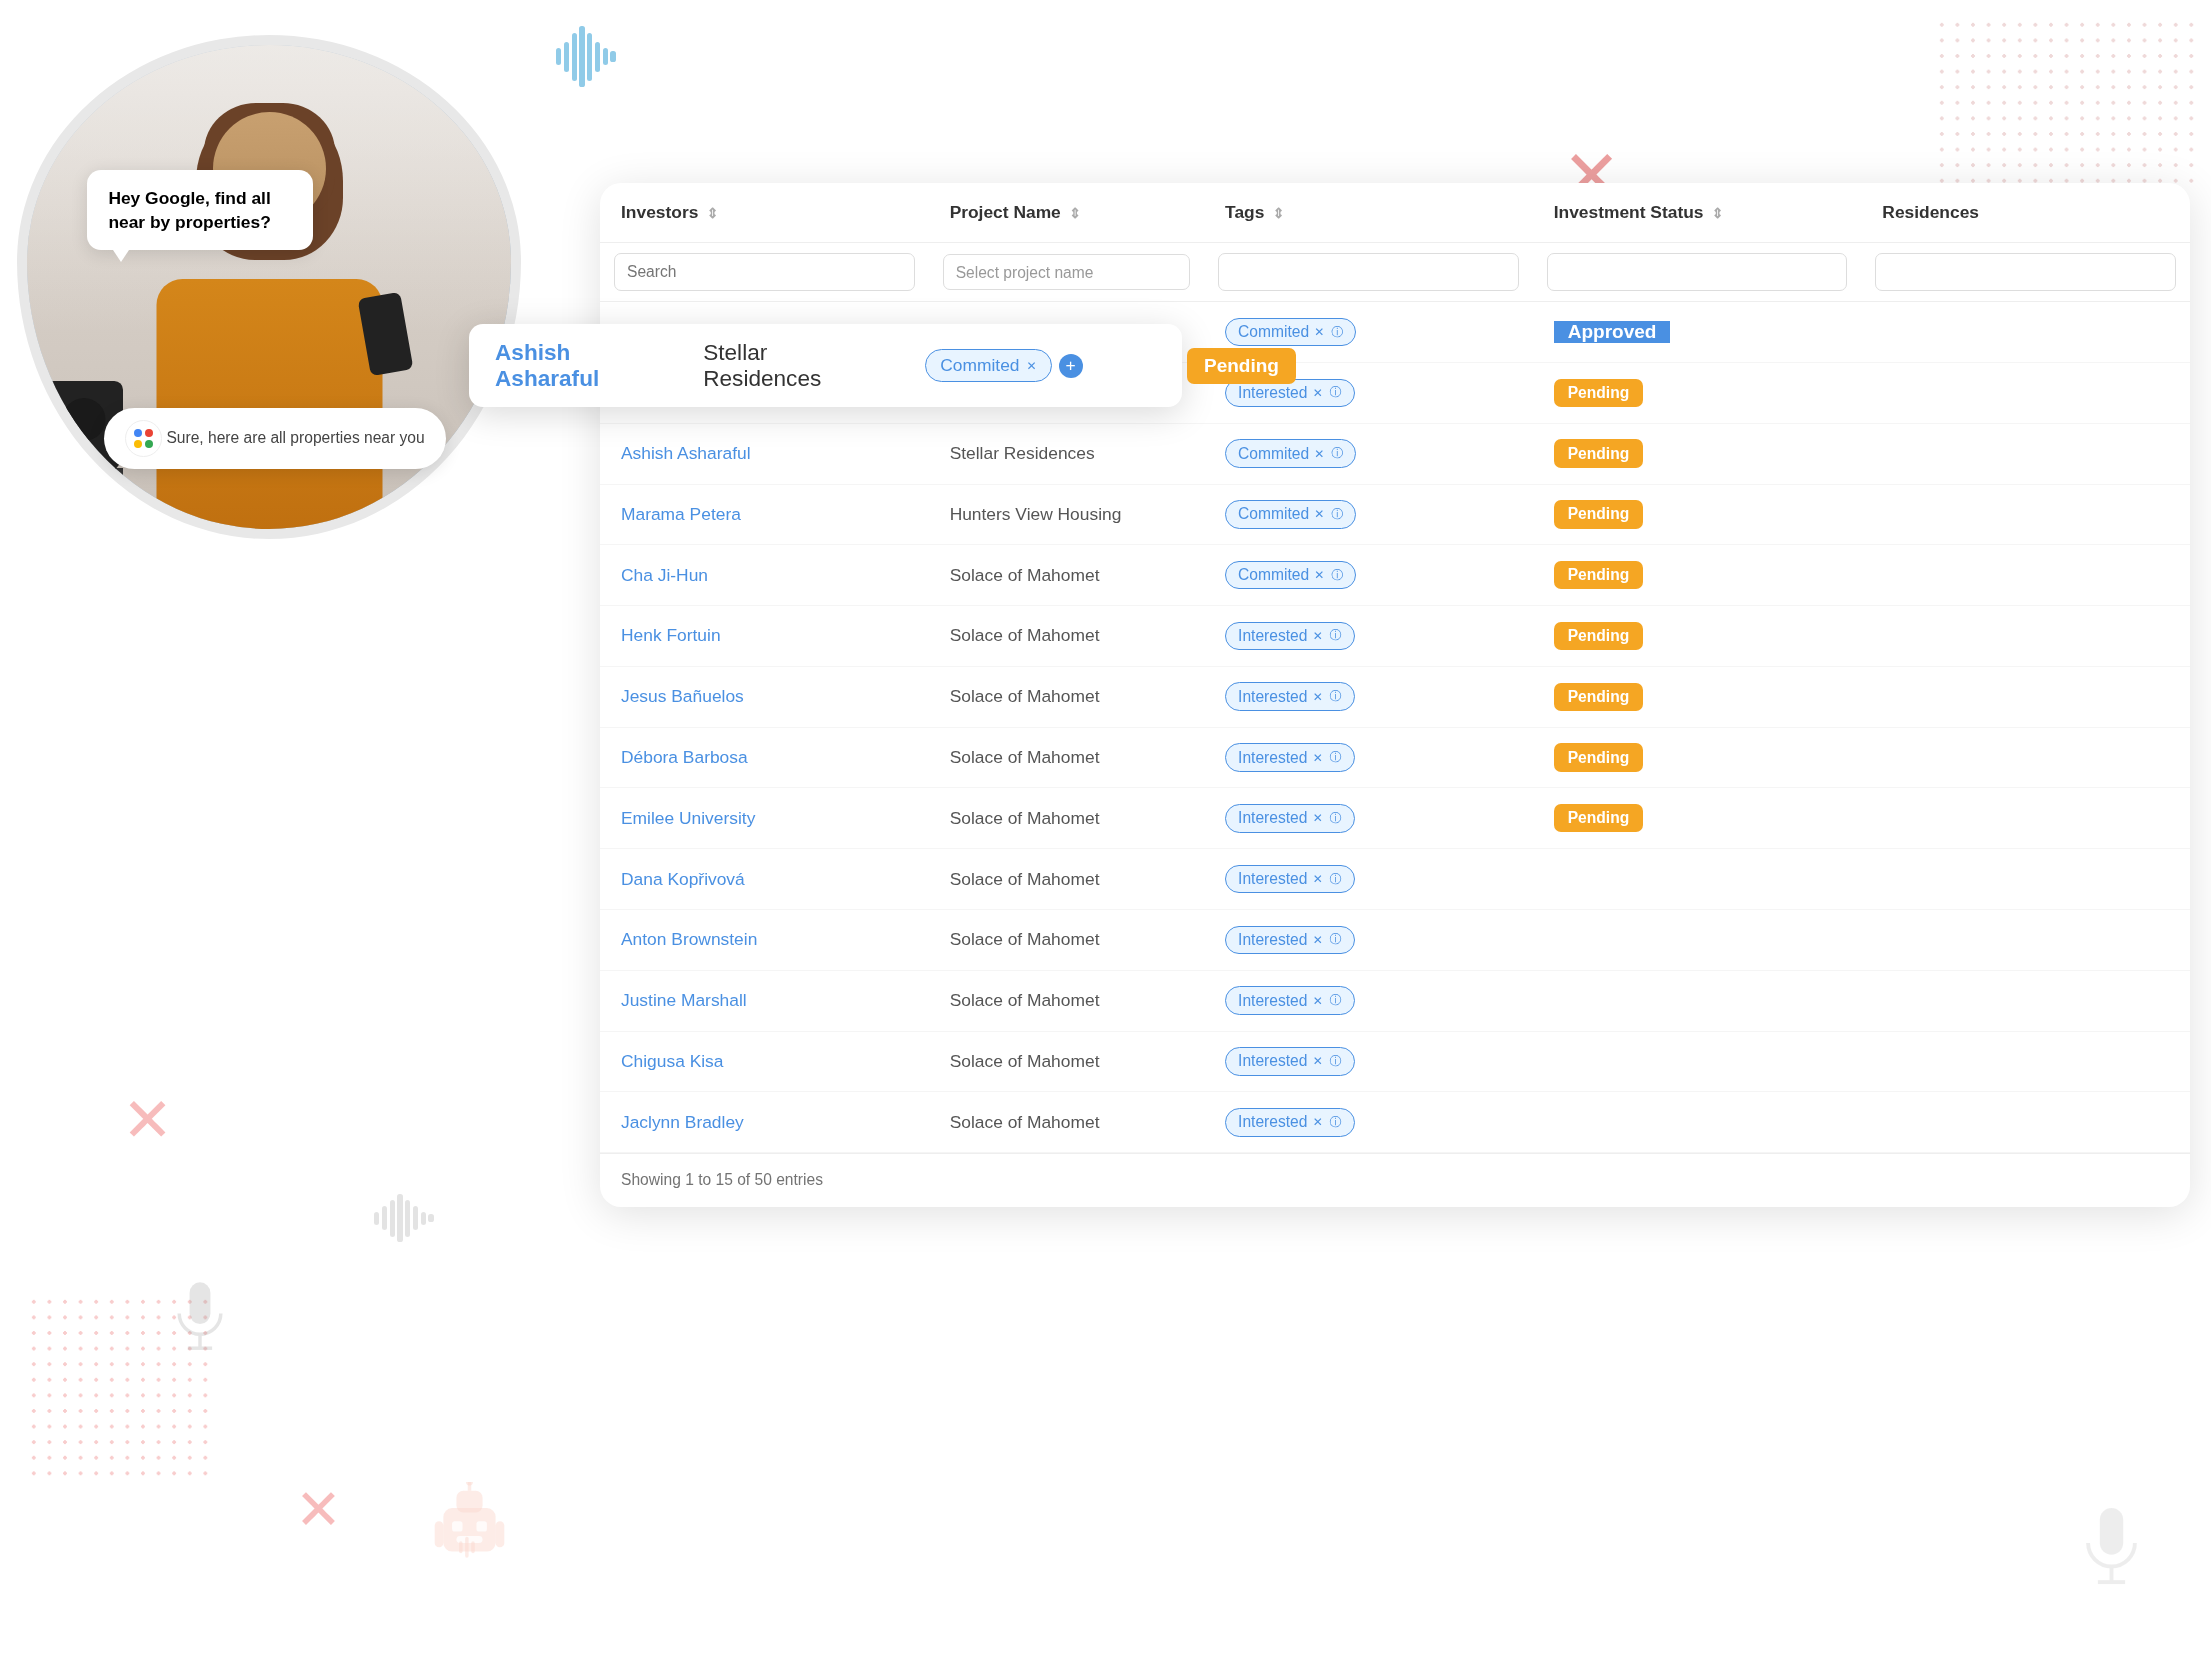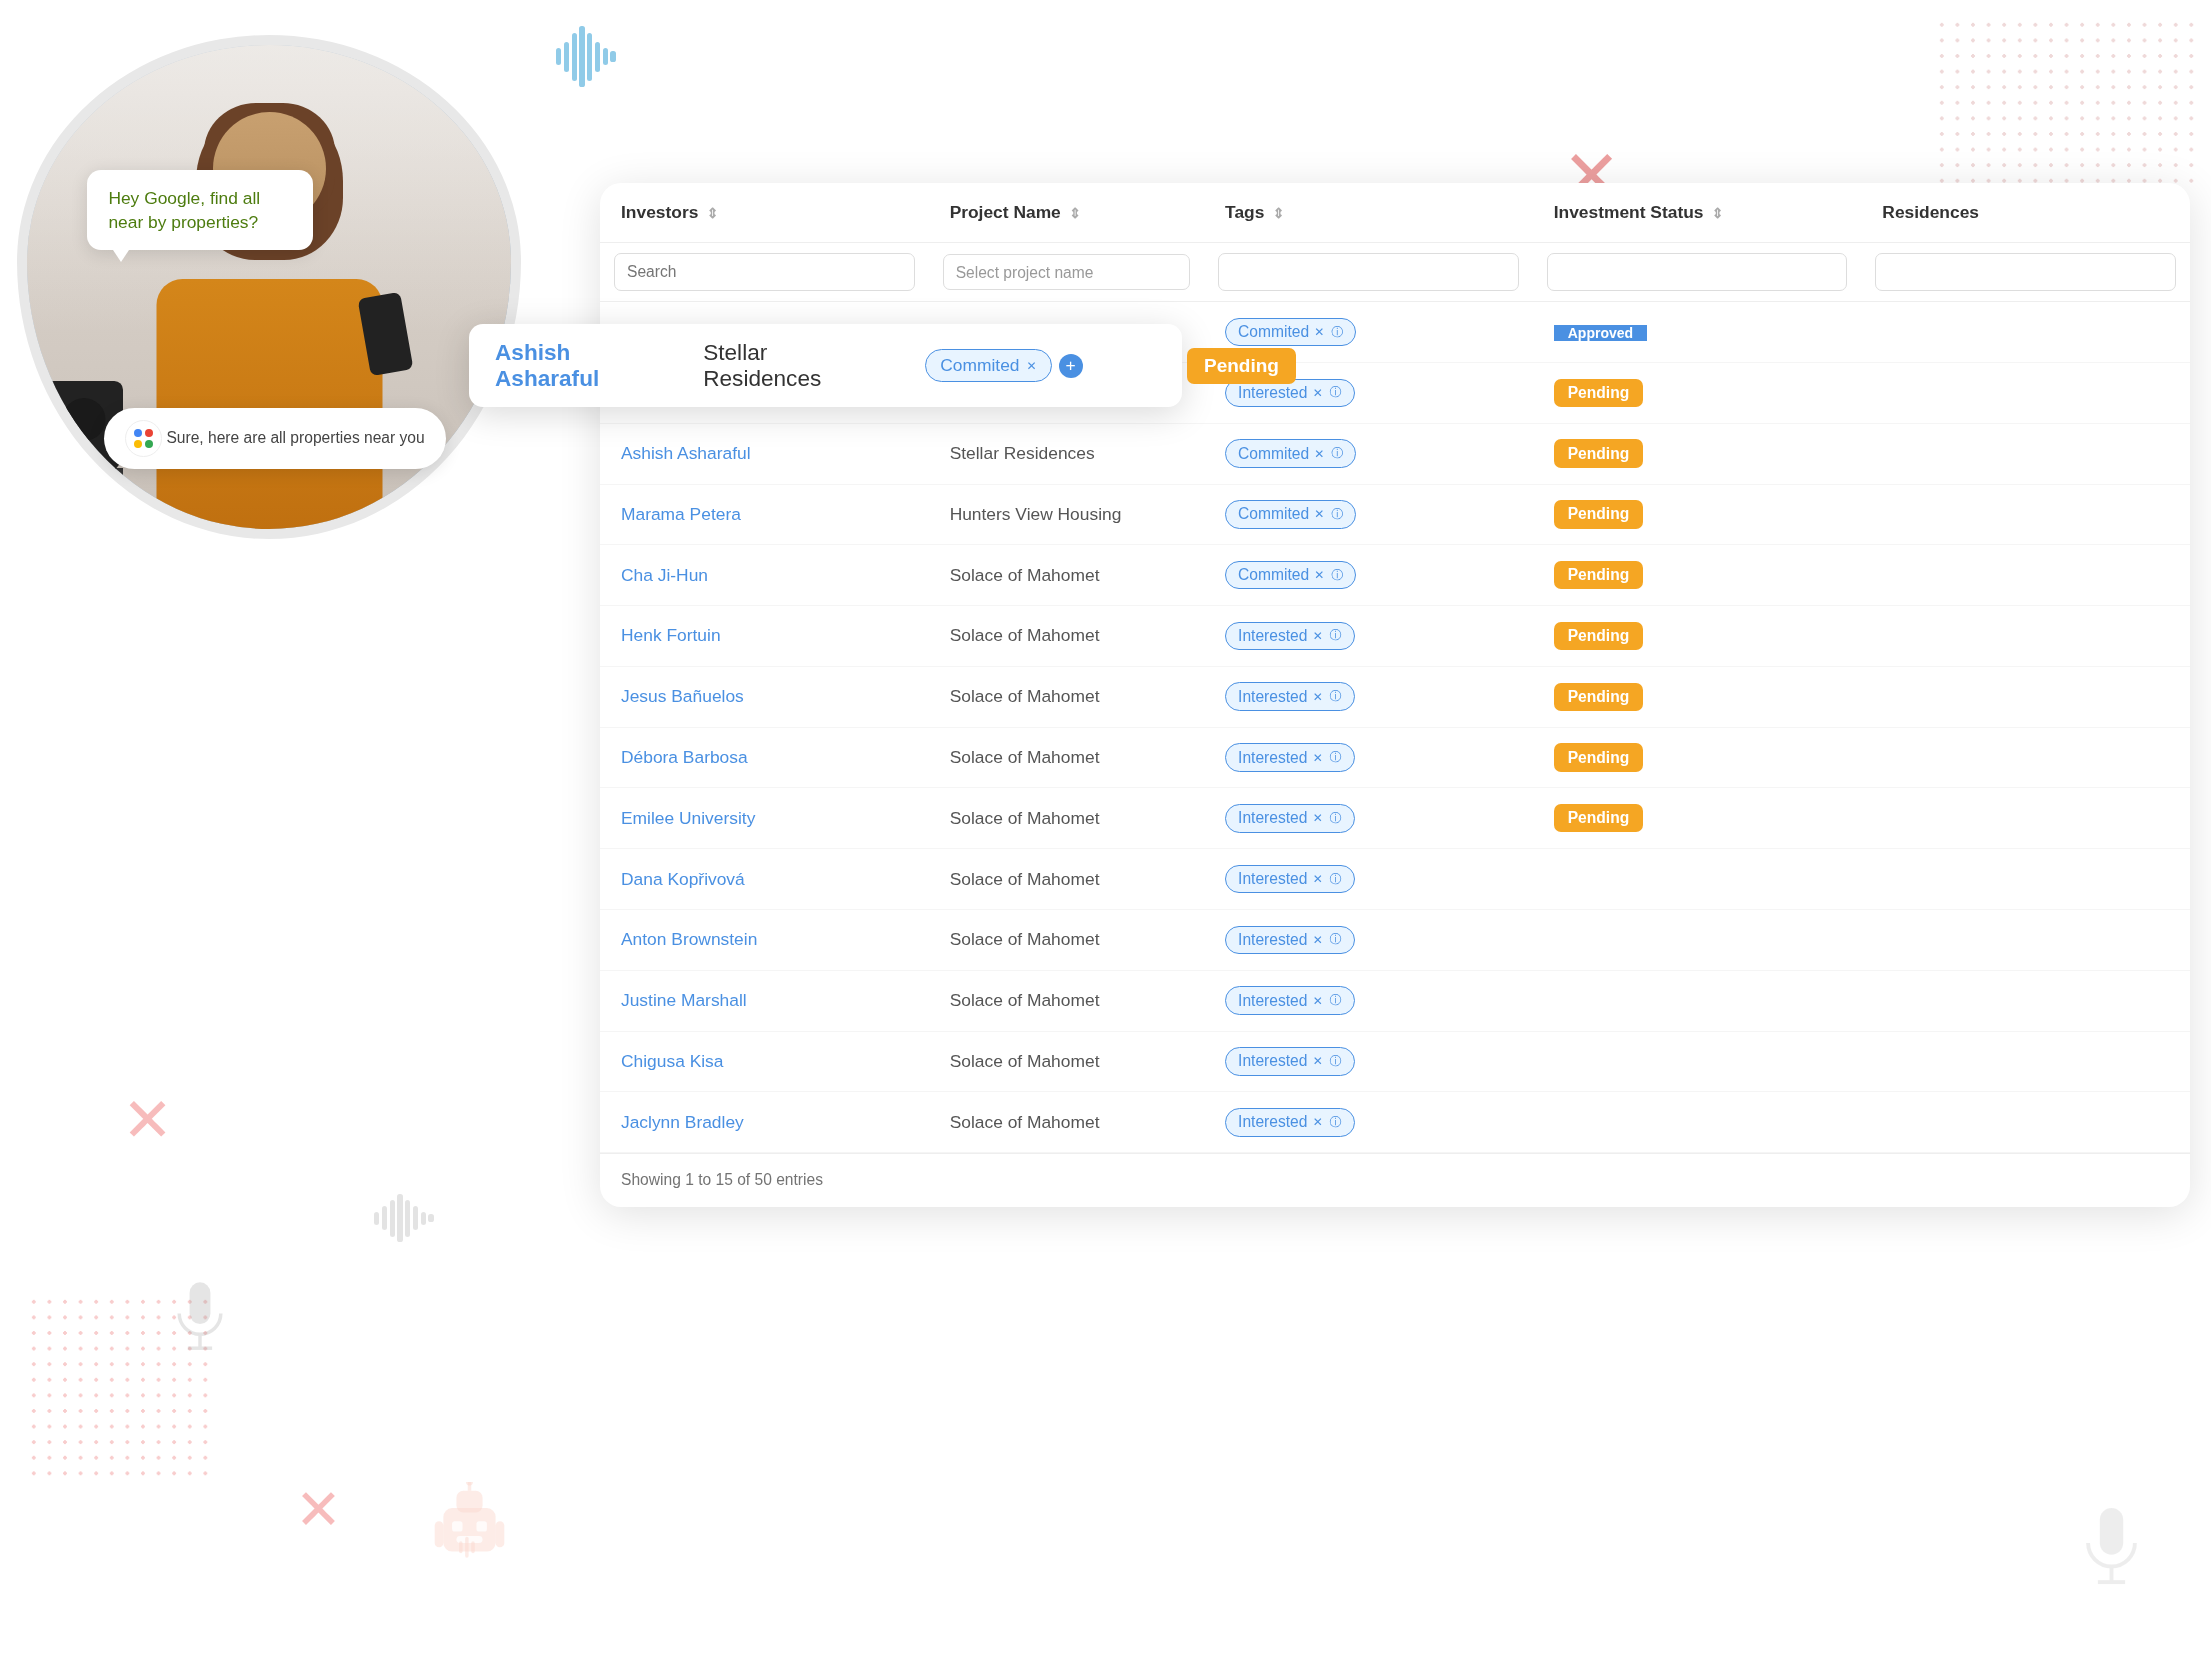--- a/index.html
+++ b/index.html
@@ -108,23 +108,23 @@
     .speech-bubble {
       position: absolute;
       top: 135px;
       left: 70px;
       background: white;
       border-radius: 14px;
       padding: 15.6px 21px;
       box-shadow: 0 3.5px 17.4px rgba(0,0,0,0.12);
       max-width: 226px;
       font-size: 17.4px;
-      color: #4d7c0f;
+      color: #000000;
       line-height: 1.4;
-      font-weight: 400;
+      font-weight: 700;
     }
     .speech-bubble::after {
       content: '';
       position: absolute;
       bottom: -12px;
       left: 26px;
       width: 0;
       height: 0;
       border-left: 8.7px solid transparent;
       border-right: 8.7px solid transparent;
@@ -329,21 +329,21 @@
       border: 1.3px solid #4a90e2;
     }
     .tag-x { font-size: 12px; cursor: pointer; color: #4a90e2; }
     .tag-info { font-size: 12px; color: #4a90e2; cursor: pointer; margin-left: 1.7px; }
 
     .status-approved {
       background: #4a90e2;
       color: white;
       border-radius: 0;
       padding: 0 14px;
-      font-size: 14px;
+      font-size: 19px;
       font-weight: 600;
       display: inline-block;
     }
     .status-pending {
       background: #f5a623;
       color: white;
       border-radius: 7px;
       padding: 5.2px 14px;
       font-size: 15.6px;
       font-weight: 600;

